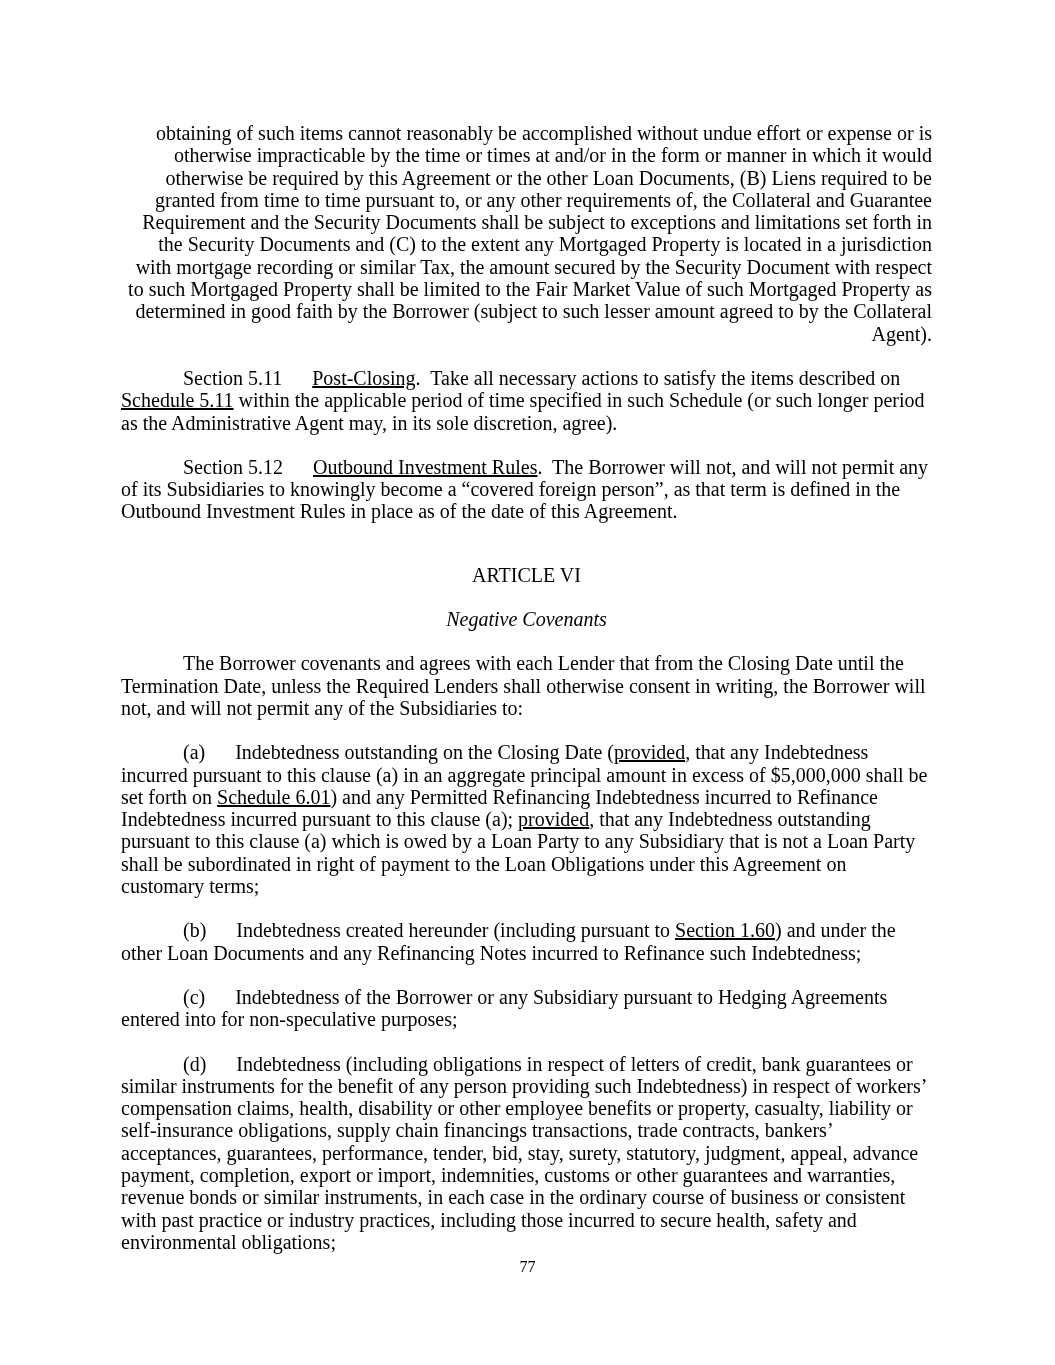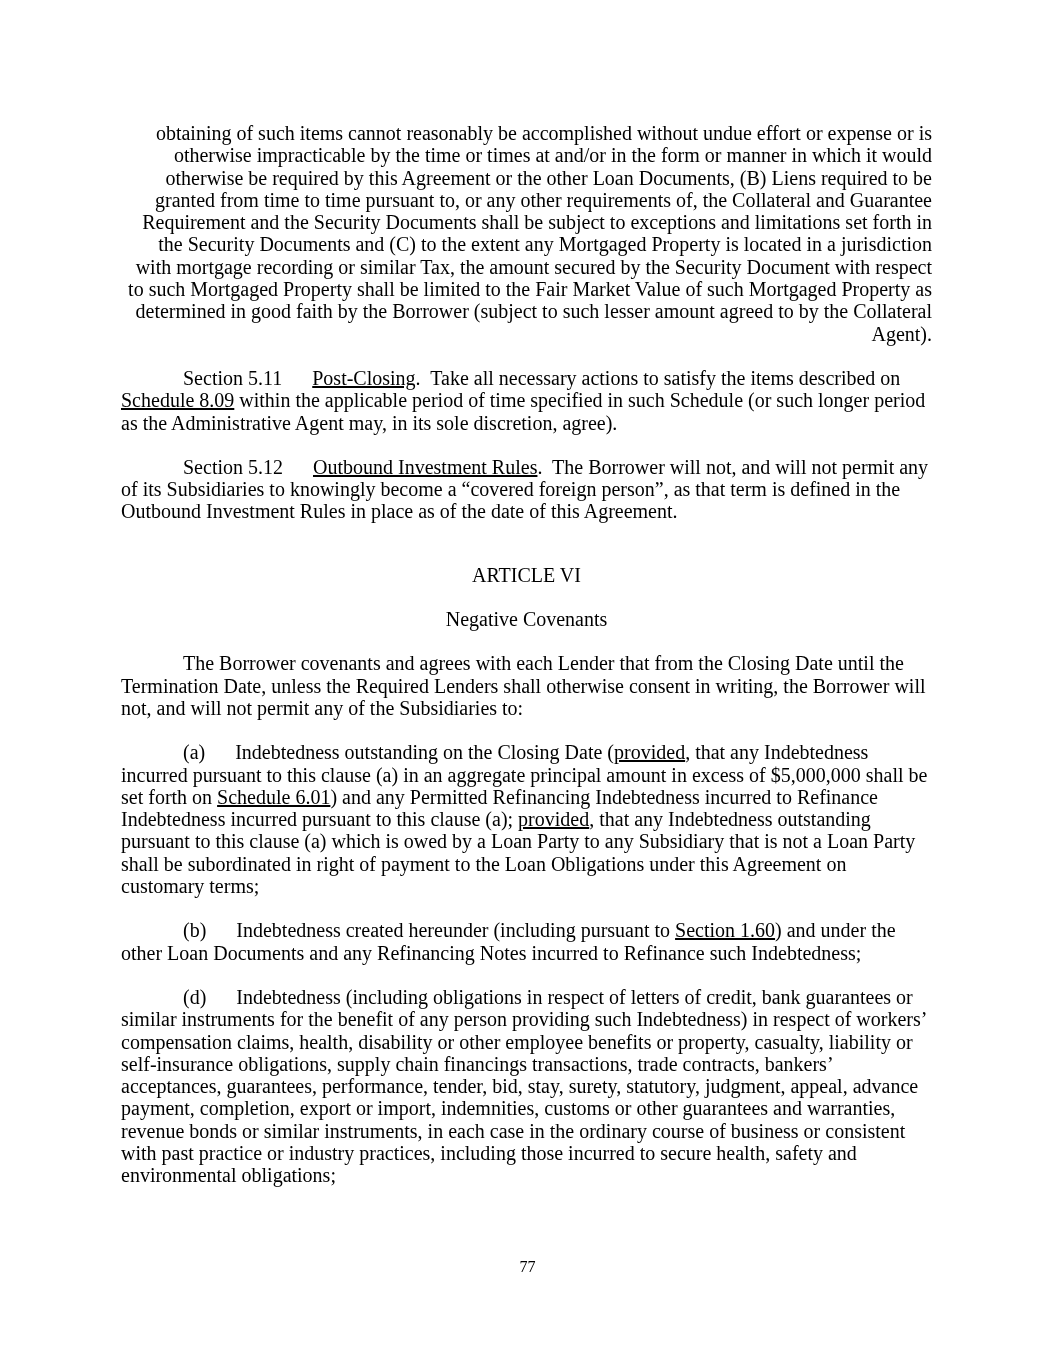--- a/index.html
+++ b/index.html
@@ -33,20 +33,21 @@
     text-align: right;
   }
   .para.center {
     text-align: center;
     text-indent: 0;
     margin-top: 41px;
   }
   .para.center-italic {
     text-align: center;
     text-indent: 0;
+    font-style: italic;
   }
   .tab {
     display: inline-block;
     width: 30px;
   }
   .u {
     text-decoration: underline;
   }
   .page-number {
     position: absolute;
@@ -58,24 +59,25 @@
     line-height: 22px;
   }
 </style>
 </head>
 <body>
 
 <div class="page">
   <div>
     <div>
         <p class="para continuation"><span>obtaining of such items cannot reasonably be accomplished without undue effort or expense or is otherwise impracticable by the time or times at and/or in the form or manner in which it would otherwise be required by this Agreement or the other Loan Documents, (B) Liens required to be granted from time to time pursuant to, or any other requirements of, the Collateral and Guarantee Requirement and the Security Documents shall be subject to exceptions and limitations set forth in the Security Documents and (C) to the extent any Mortgaged Property is located in a jurisdiction with mortgage recording or similar Tax, the amount secured by the Security Document with respect to such Mortgaged Property shall be limited to the Fair Market Value of such Mortgaged Property as determined in good faith by the Borrower (subject to such lesser amount agreed to by the Collateral Agent).</span></p>
-        <p class="para section"><span>Section 5.11</span><span class="tab"></span><span class="u">Post-Closing</span><span>.  Take all necessary actions to satisfy the items described on </span><span class="u">Schedule 8.09</span><span> within the applicable period of time specified in such Schedule (or such longer period as the Administrative Agent may, in its sole discretion, agree).</span></p>
+        <p class="para section"><span>Section 5.11</span><span class="tab"></span><span class="u">Post-Closing</span><span>.  Take all necessary actions to satisfy the items described on </span><span class="u">Schedule 5.11</span><span> within the applicable period of time specified in such Schedule (or such longer period as the Administrative Agent may, in its sole discretion, agree).</span></p>
         <p class="para section"><span>Section 5.12</span><span class="tab"></span><span class="u">Outbound Investment Rules</span><span>.  The Borrower will not, and will not permit any of its Subsidiaries to knowingly become a “covered foreign person”, as that term is defined in the Outbound Investment Rules in place as of the date of this Agreement.</span></p>
         <p class="para center"><span>ARTICLE VI</span></p>
         <p class="para center-italic"><span>Negative Covenants</span></p>
         <p class="para indented"><span>The Borrower covenants and agrees with each Lender that from the Closing Date until the Termination Date, unless the Required Lenders shall otherwise consent in writing, the Borrower will not, and will not permit any of the Subsidiaries to:</span></p>
         <p class="para list"><span>(a)</span><span class="tab"></span><span>Indebtedness outstanding on the Closing Date (</span><span class="u">provided</span><span>, that any Indebtedness incurred pursuant to this clause (a) in an aggregate principal amount in excess of $5,000,000 shall be set forth on </span><span class="u">Schedule 6.01</span><span>) and any Permitted Refinancing Indebtedness incurred to Refinance Indebtedness incurred pursuant to this clause (a); </span><span class="u">provided</span><span>, that any Indebtedness outstanding pursuant to this clause (a) which is owed by a Loan Party to any Subsidiary that is not a Loan Party shall be subordinated in right of payment to the Loan Obligations under this Agreement on customary terms;</span></p>
         <p class="para list"><span>(b)</span><span class="tab"></span><span>Indebtedness created hereunder (including pursuant to </span><span class="u">Section 1.60</span><span>) and under the other Loan Documents and any Refinancing Notes incurred to Refinance such Indebtedness;</span></p>
+        <p class="para list"><span>(c)</span><span class="tab"></span><span>Indebtedness of the Borrower or any Subsidiary pursuant to Hedging Agreements entered into for non-speculative purposes;</span></p>
         <p class="para list"><span>(d)</span><span class="tab"></span><span>Indebtedness (including obligations in respect of letters of credit, bank guarantees or similar instruments for the benefit of any person providing such Indebtedness) in respect of workers’ compensation claims, health, disability or other employee benefits or property, casualty, liability or self-insurance obligations, supply chain financings transactions, trade contracts, bankers’ acceptances, guarantees, performance, tender, bid, stay, surety, statutory, judgment, appeal, advance payment, completion, export or import, indemnities, customs or other guarantees and warranties, revenue bonds or similar instruments, in each case in the ordinary course of business or consistent with past practice or industry practices, including those incurred to secure health, safety and environmental obligations;</span></p>
       </div>
   </div>
   <div class="page-number">77</div>
 </div>
 
 </body></html>

